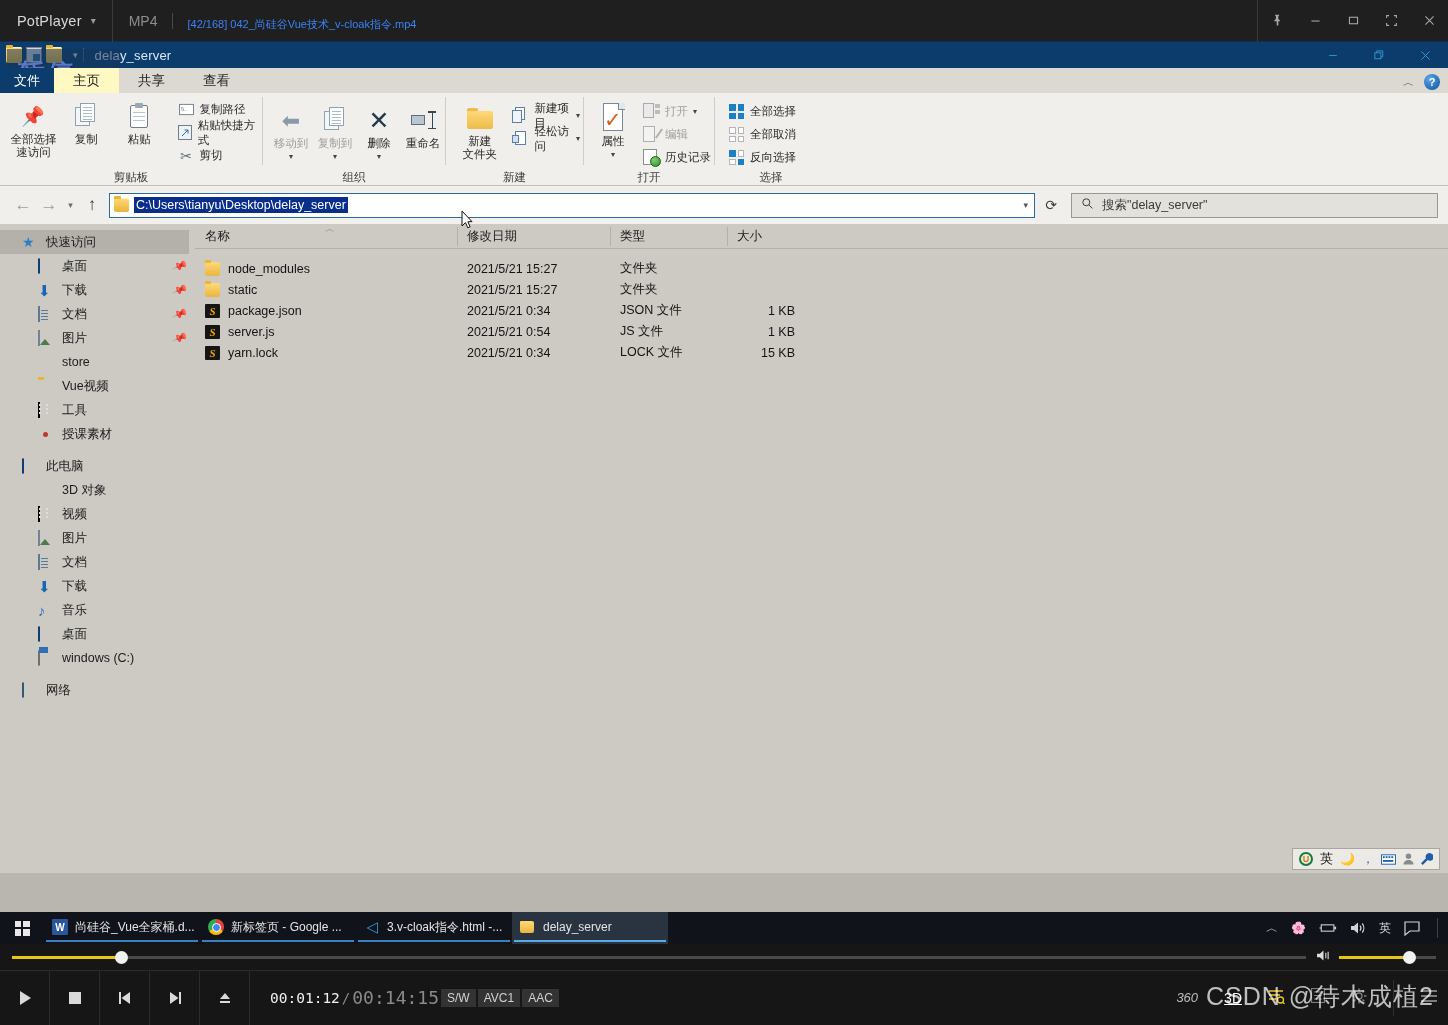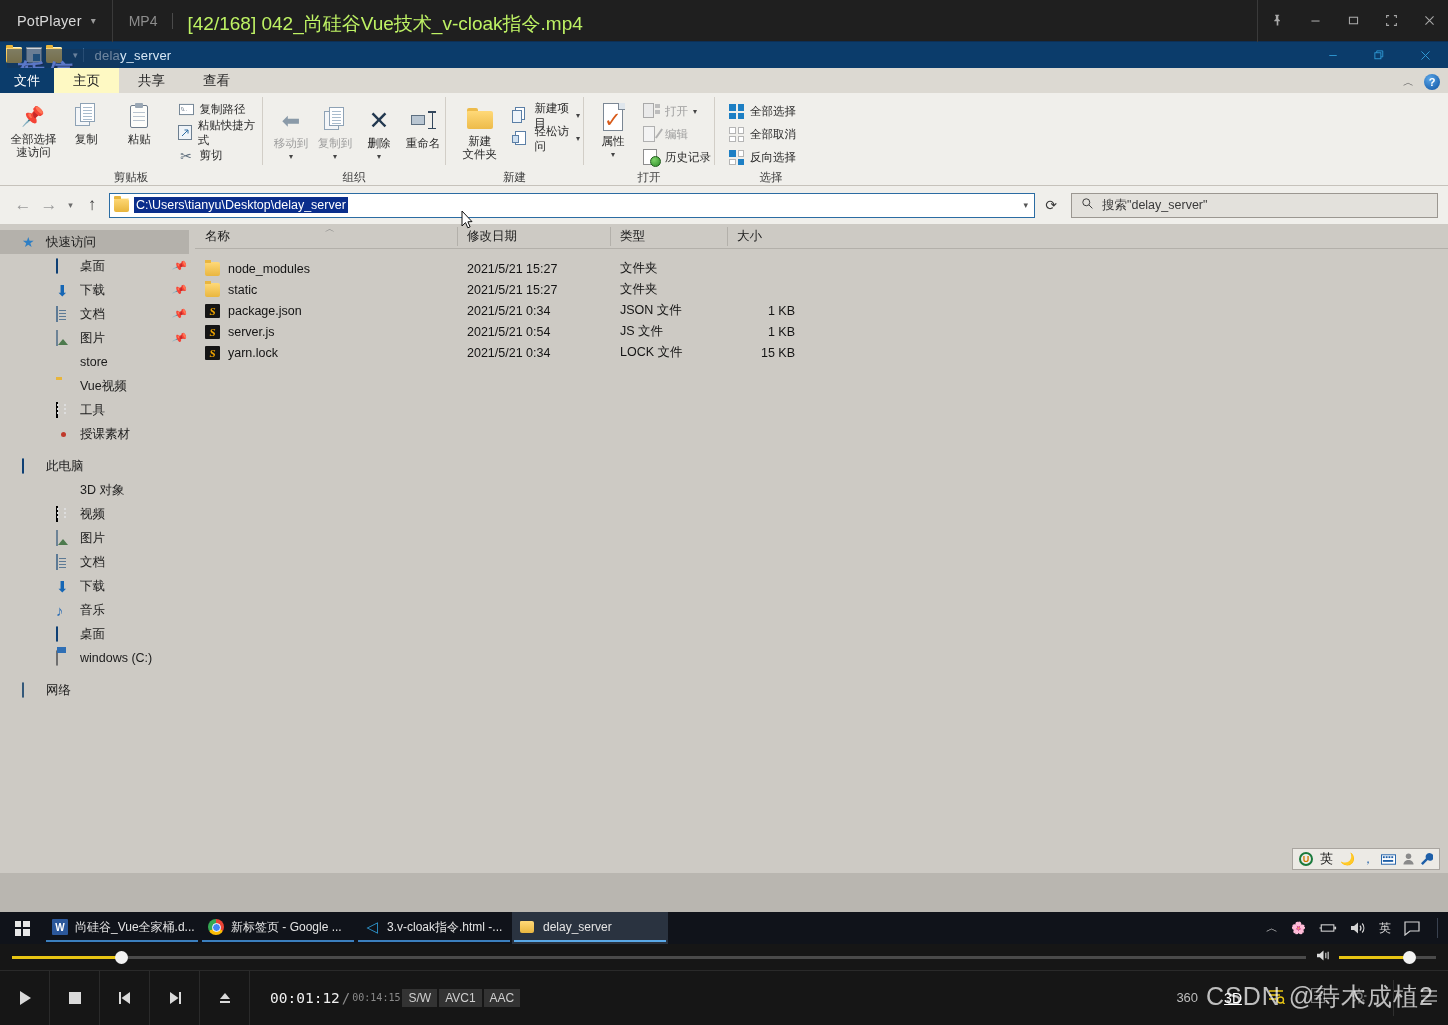--- a/index.html
+++ b/index.html
@@ -15,21 +15,21 @@
   .pp-titlebar {
     position: absolute; left: 0; top: 0; width: 1448px; height: 42px;
     background: #1f1f1f; display: flex; align-items: center;
     border-bottom: 1px solid #0d2f55;
   }
   .pp-app { color: #d8d8d8; font-size: 14.5px; padding-left: 17px; letter-spacing: .2px; }
   .pp-caret { color: #9a9a9a; font-size: 10px; margin-left: 9px; }
   .pp-sep { width: 1px; height: 42px; background: #3a3a3a; margin-left: 16px; }
   .pp-type { color: #8d8d8d; font-size: 14px; margin-left: 16px; }
   .pp-sep2 { width: 1px; height: 16px; background: #4a4a4a; margin-left: 14px; }
-  .pp-file { color: #bef264; font-size: 19px; margin-left: 15px; margin-top: 7px; }
+  .pp-file { color: #3b82f6; font-size: 11px; margin-left: 15px; margin-top: 7px; }
   .pp-winctl { margin-left: auto; display: flex; align-items: center; height: 42px; }
   .pp-btn {
     width: 38px; height: 42px; display: flex; align-items: center; justify-content: center;
     color: #a9a9a9; font-size: 15px;
   }
   .pp-btn svg { display:block; }
 
   
   .explorer {
     position: absolute; left: 0; top: 42px; width: 1448px; height: 870px;
@@ -192,21 +192,21 @@
     display: flex; align-items: center; gap: 8px; padding: 0 9px; margin-left: 6px;
     color: #3a3a3a; font-size: 12.5px;
   }
 
   
   .content { display: flex; height: 649px; background: #cdcac4; }
   .nav-pane { width: 195px; background: #cdcac4; padding-top: 6px; position: relative; font-size: 12.5px; color: #1b1b1b; }
   .nav-item { height: 24px; display: flex; align-items: center; gap: 7px; padding-left: 22px; position: relative; }
   .nav-item.sel { background: #b4b1ab; width: 189px; }
   .nav-item.root { padding-left: 22px; }
-  .nav-item.child { padding-left: 56px; }
+  .nav-item.child { padding-left: 38px; }
   .nav-pin { position: absolute; right: 8px; color: #4a5a6a; font-size: 11px; transform: rotate(20deg); }
   .ni { width: 17px; height: 15px; position: relative; flex: 0 0 17px; }
   .ni-star { color: #2f7fc4; font-size: 14px; line-height: 1; }
   .ni-desktop { width:16px; height:12px; background: linear-gradient(#1a6fbd,#1359a0); border:1px solid #0d3f74; border-radius:1px; }
   .ni-down { color: #1566b5; font-size: 15px; line-height: 1; }
   .ni-doc { width:13px; height:15px; background:#f4f7fa; border:1px solid #5d7a95; }
   .ni-doc::after { content:''; position:absolute; left:3px; top:3px; width:7px; height:1px; background:#5d7a95;
     box-shadow: 0 3px 0 #5d7a95, 0 6px 0 #5d7a95, 0 9px 0 #5d7a95; }
   .ni-pic { width:16px; height:13px; background:#dfe7ee; border:1px solid #6d8396; }
   .ni-pic::after { content:''; position:absolute; left:2px; bottom:1px; border-left:5px solid transparent; border-right:5px solid transparent; border-bottom:6px solid #4d7a4d; }
@@ -302,24 +302,24 @@
   .vol { flex:1; height:3px; background:#4a4a4a; position:relative; }
   .vol .done { position:absolute; left:0; top:0; height:3px; width:72%; background:#e8c513; }
   .vol .knob { position:absolute; left:72%; top:-5px; width:13px; height:13px; border-radius:50%; background:#f2f2f2; margin-left:-6px; }
 
   .btn-row { height: 54px; display: flex; align-items: center; border-top: 1px solid #2a2a2a; }
   .ctl { width: 50px; height: 54px; display:flex; align-items:center; justify-content:center; color:#dadada; position: relative; }
   .ctl::after { content:''; position:absolute; right:0; top:0; bottom:0; width:1px; background:#2a2a2a; }
   .timebox { display:flex; align-items:center; gap:2px; padding-left: 20px; font-family: "DejaVu Sans Mono", monospace; }
   .t-cur { color:#f0f0f0; font-size: 14.5px; }
   .t-slash { color:#8a8a8a; font-size: 14px; }
-  .t-tot { color:#8a8a8a; font-size: 10px; }
+  .t-tot { color:#8a8a8a; font-size: 18px; }
   .codec { background:#333; color:#d0d0d0; font-size: 12px; padding: 2px 6px; font-family:"Liberation Sans",sans-serif; }
   .right-ctls { margin-left: auto; display:flex; align-items:center; gap: 26px; padding-right: 10px; color:#9e9e9e; }
-  .rc-360 { font-size: 13px; color:#bdbdbd; }
+  .rc-360 { font-size: 13px; color:#bdbdbd;font-style:italic; }
   .rc-3d { font-size: 14px; color:#ffffff; text-decoration: underline; }
   .rc-playlist { color:#e8c513; font-size: 15px; }
   .rc-sep { width:1px; height:36px; background:#2f2f2f; }
   .watermark {
     position: absolute; right: 14px; bottom: 12px; color: rgba(255,255,255,.72);
     font-size: 25px; letter-spacing: 1px; pointer-events: none;
   }
   .cursor-arrow { position: absolute; left: 461px; top: 210px; width: 12px; height: 19px; pointer-events:none; }
 </style>
 </head>

